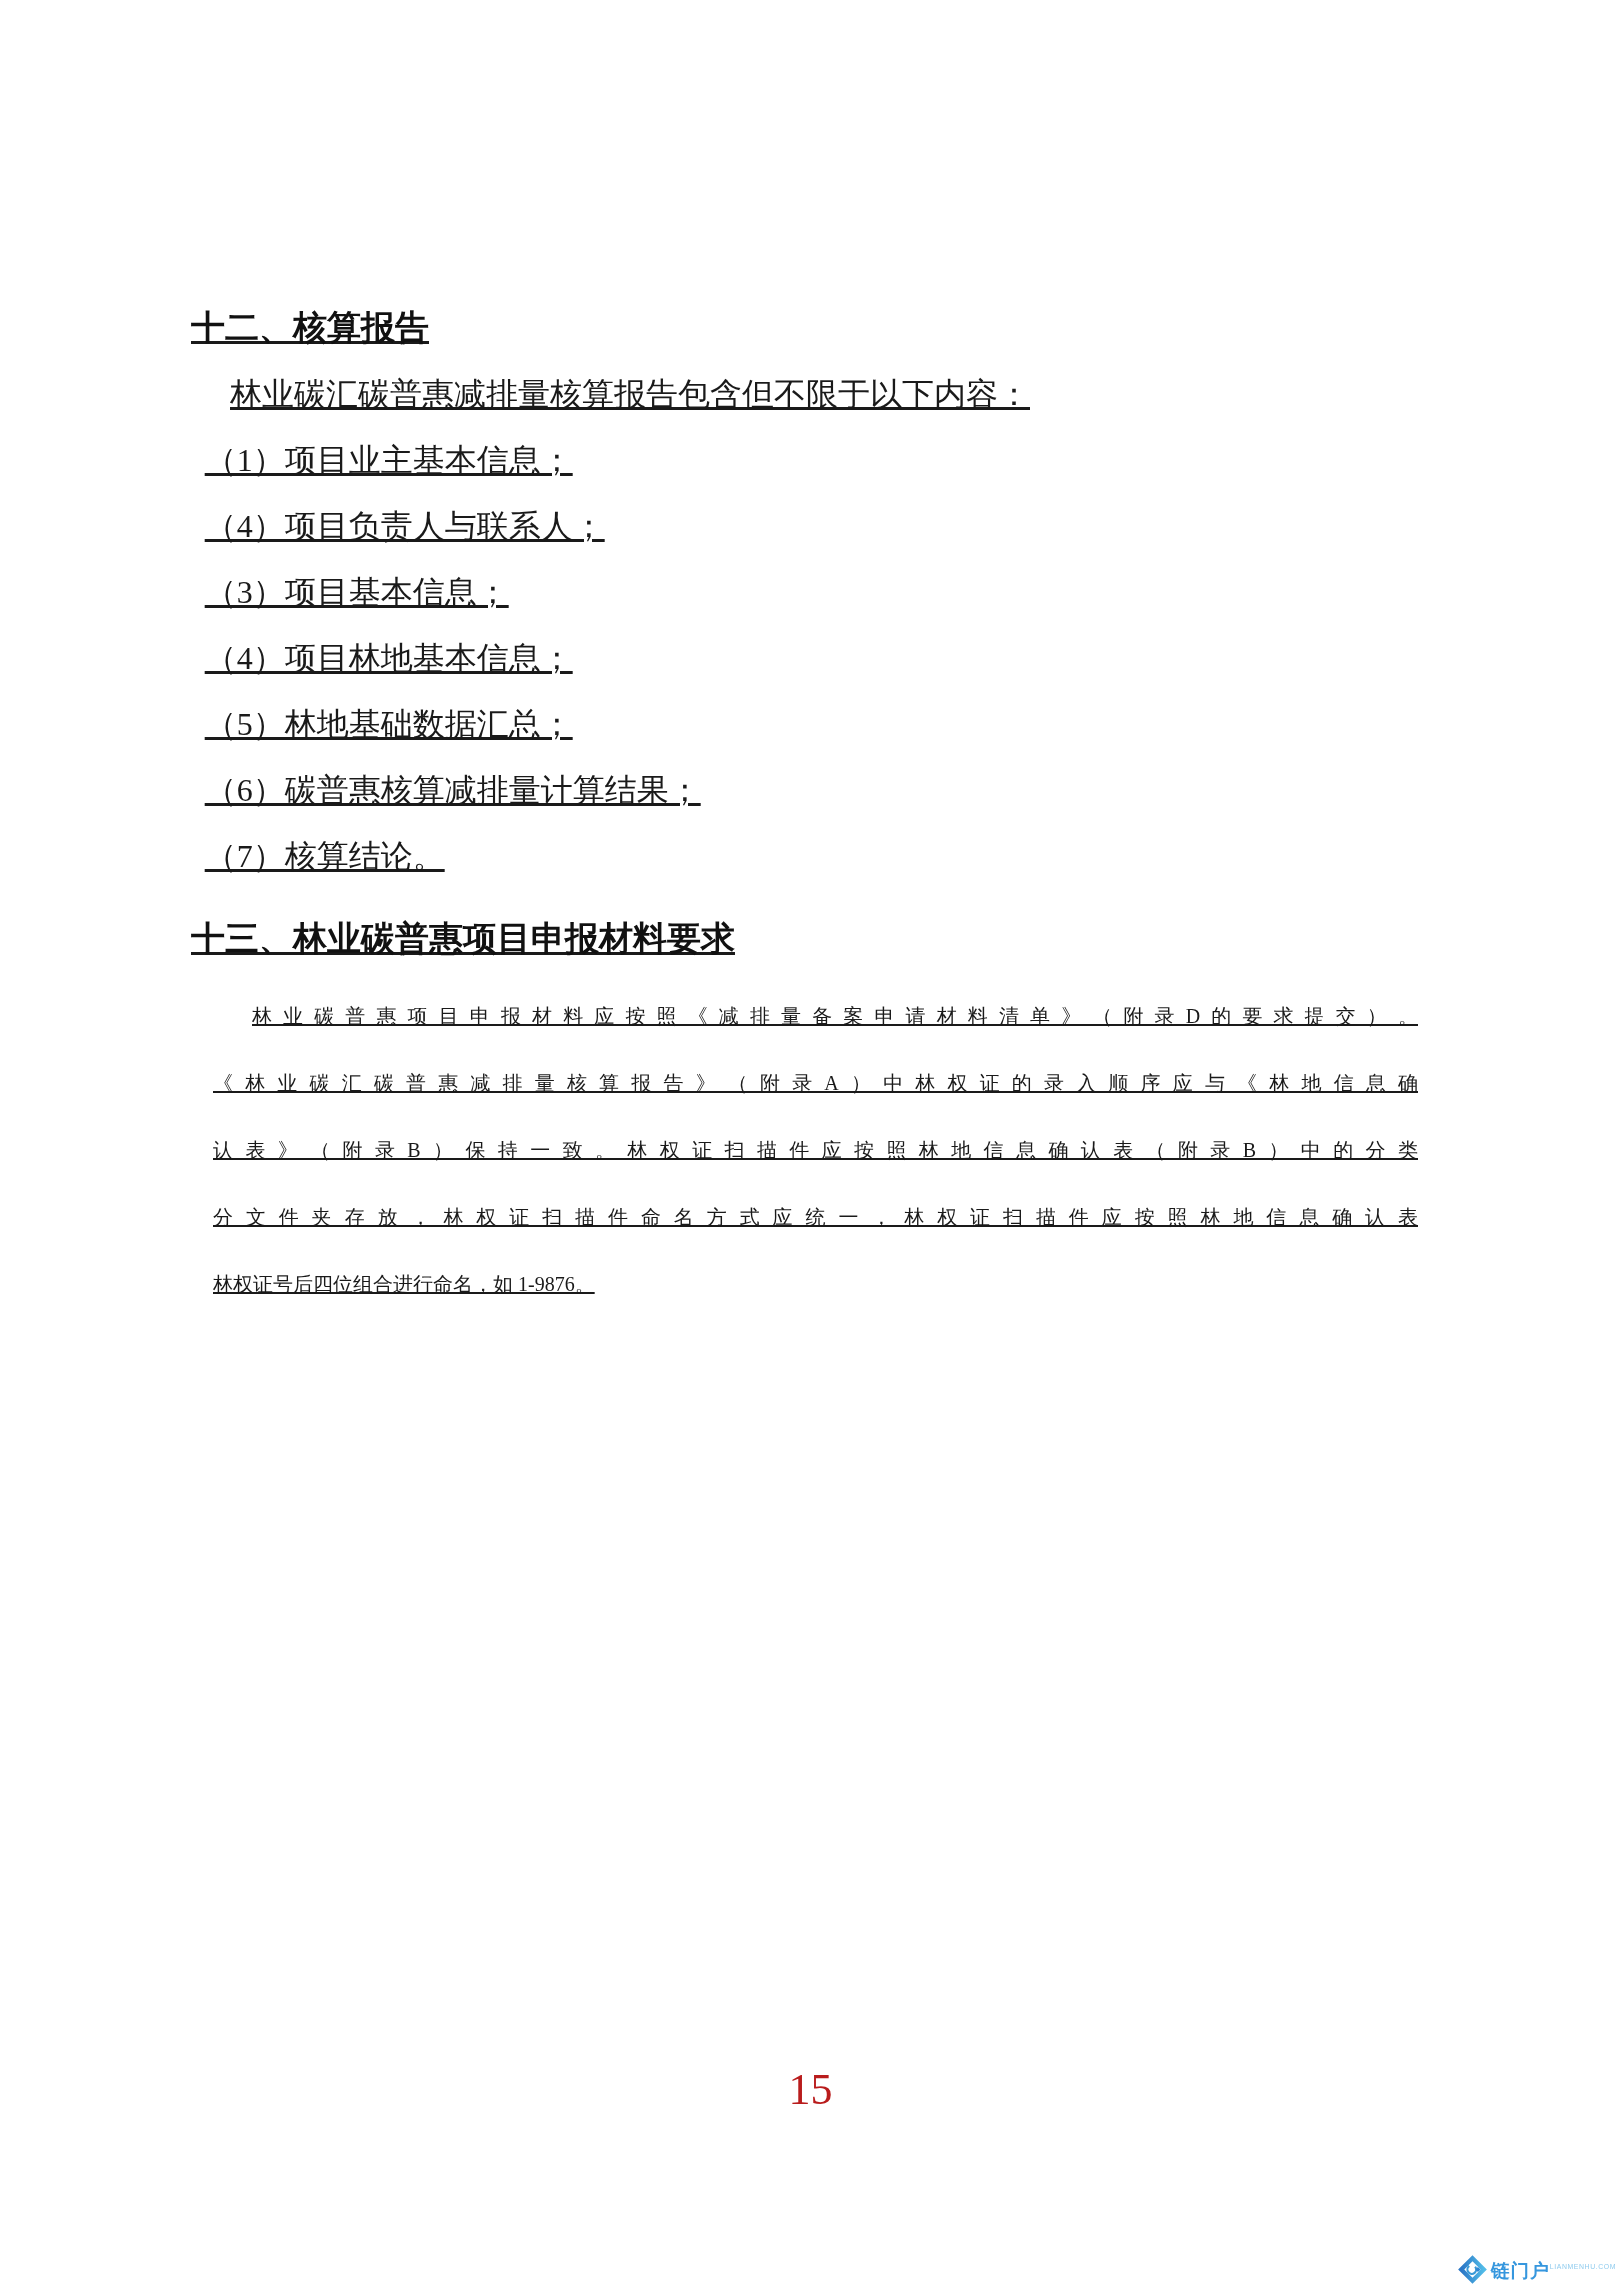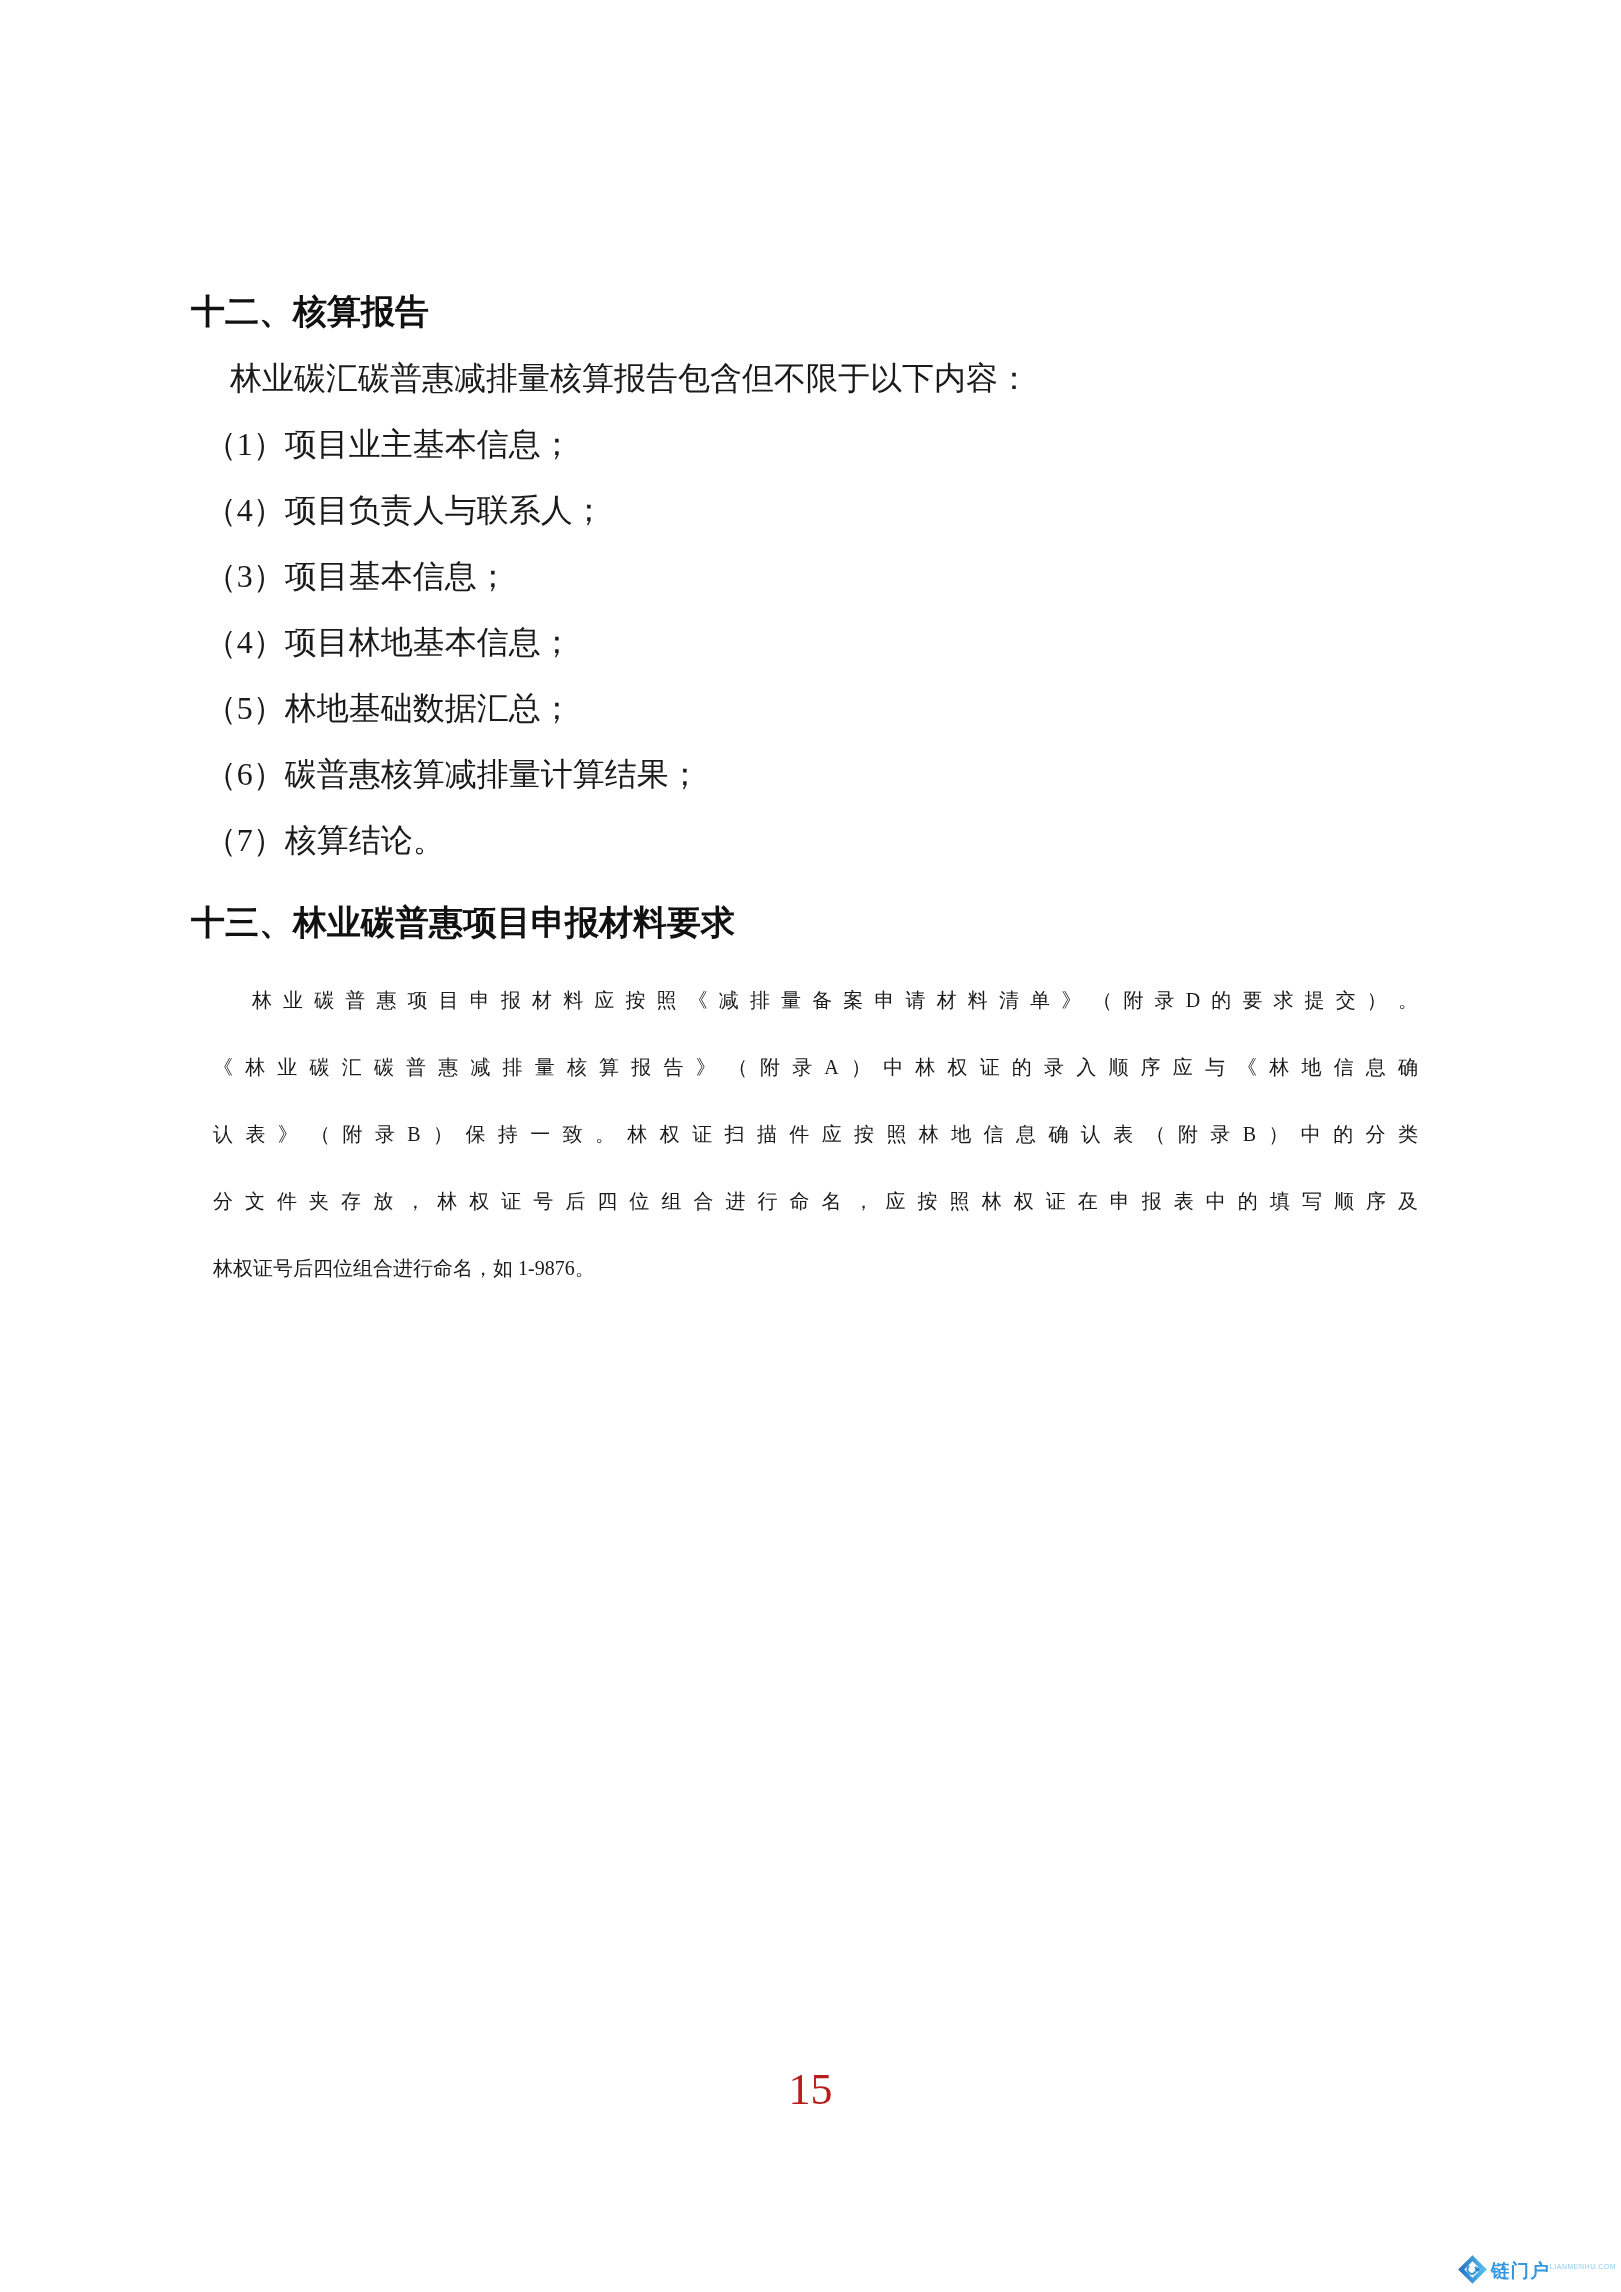--- a/index.html
+++ b/index.html
@@ -6,22 +6,23 @@
   body{
     width:1621px;height:2293px;
     background:#ffffff;
     position:relative;
     font-family:"Liberation Serif","DejaVu Serif",serif;
     color:#1a1a1a;
     overflow:hidden;
   }
   .content{
     position:absolute;
-    left:191px;top:278px;
+    left:191px;top:294px;
     width:1227px;
+    text-decoration:underline;
   }
   .sec-heading{
     font-family:"Liberation Sans","DejaVu Sans",sans-serif;
     font-weight:bold;
     font-size:34px;
     line-height:67px;
     height:67px;
     white-space:nowrap;
     color:#111111;
   }
@@ -111,21 +112,21 @@
   <div class="body-line list-item">（5）林地基础数据汇总；</div>
   <div class="body-line list-item">（6）碳普惠核算减排量计算结果；</div>
   <div class="body-line list-item">（7）核算结论。</div>
 
   <div class="sec-heading heading-13">十三、林业碳普惠项目申报材料要求</div>
 
   <div class="para-13">
     <div class="jline first-line">林业碳普惠项目申报材料应按照《减排量备案申请材料清单》（附录D的要求提交）。</div>
     <div class="jline">《林业碳汇碳普惠减排量核算报告》（附录A）中林权证的录入顺序应与《林地信息确</div>
     <div class="jline">认表》（附录B）保持一致。林权证扫描件应按照林地信息确认表（附录B）中的分类</div>
-    <div class="jline">分文件夹存放，林权证号后四位组合进行命名，应按照林权证在申报表中的填写顺序及</div>
+    <div class="jline">分文件夹存放，林权证扫描件命名方式应统一，林权证扫描件应按照林地信息确认表</div>
     <div class="jline last-line">林权证号后四位组合进行命名，如 1-9876。</div>
   </div>
 
 </div>
 
 <div class="page-number">15</div>
 
 <div class="site-logo">
   <span>
     <svg width="29" height="29" viewBox="0 0 40 40">

